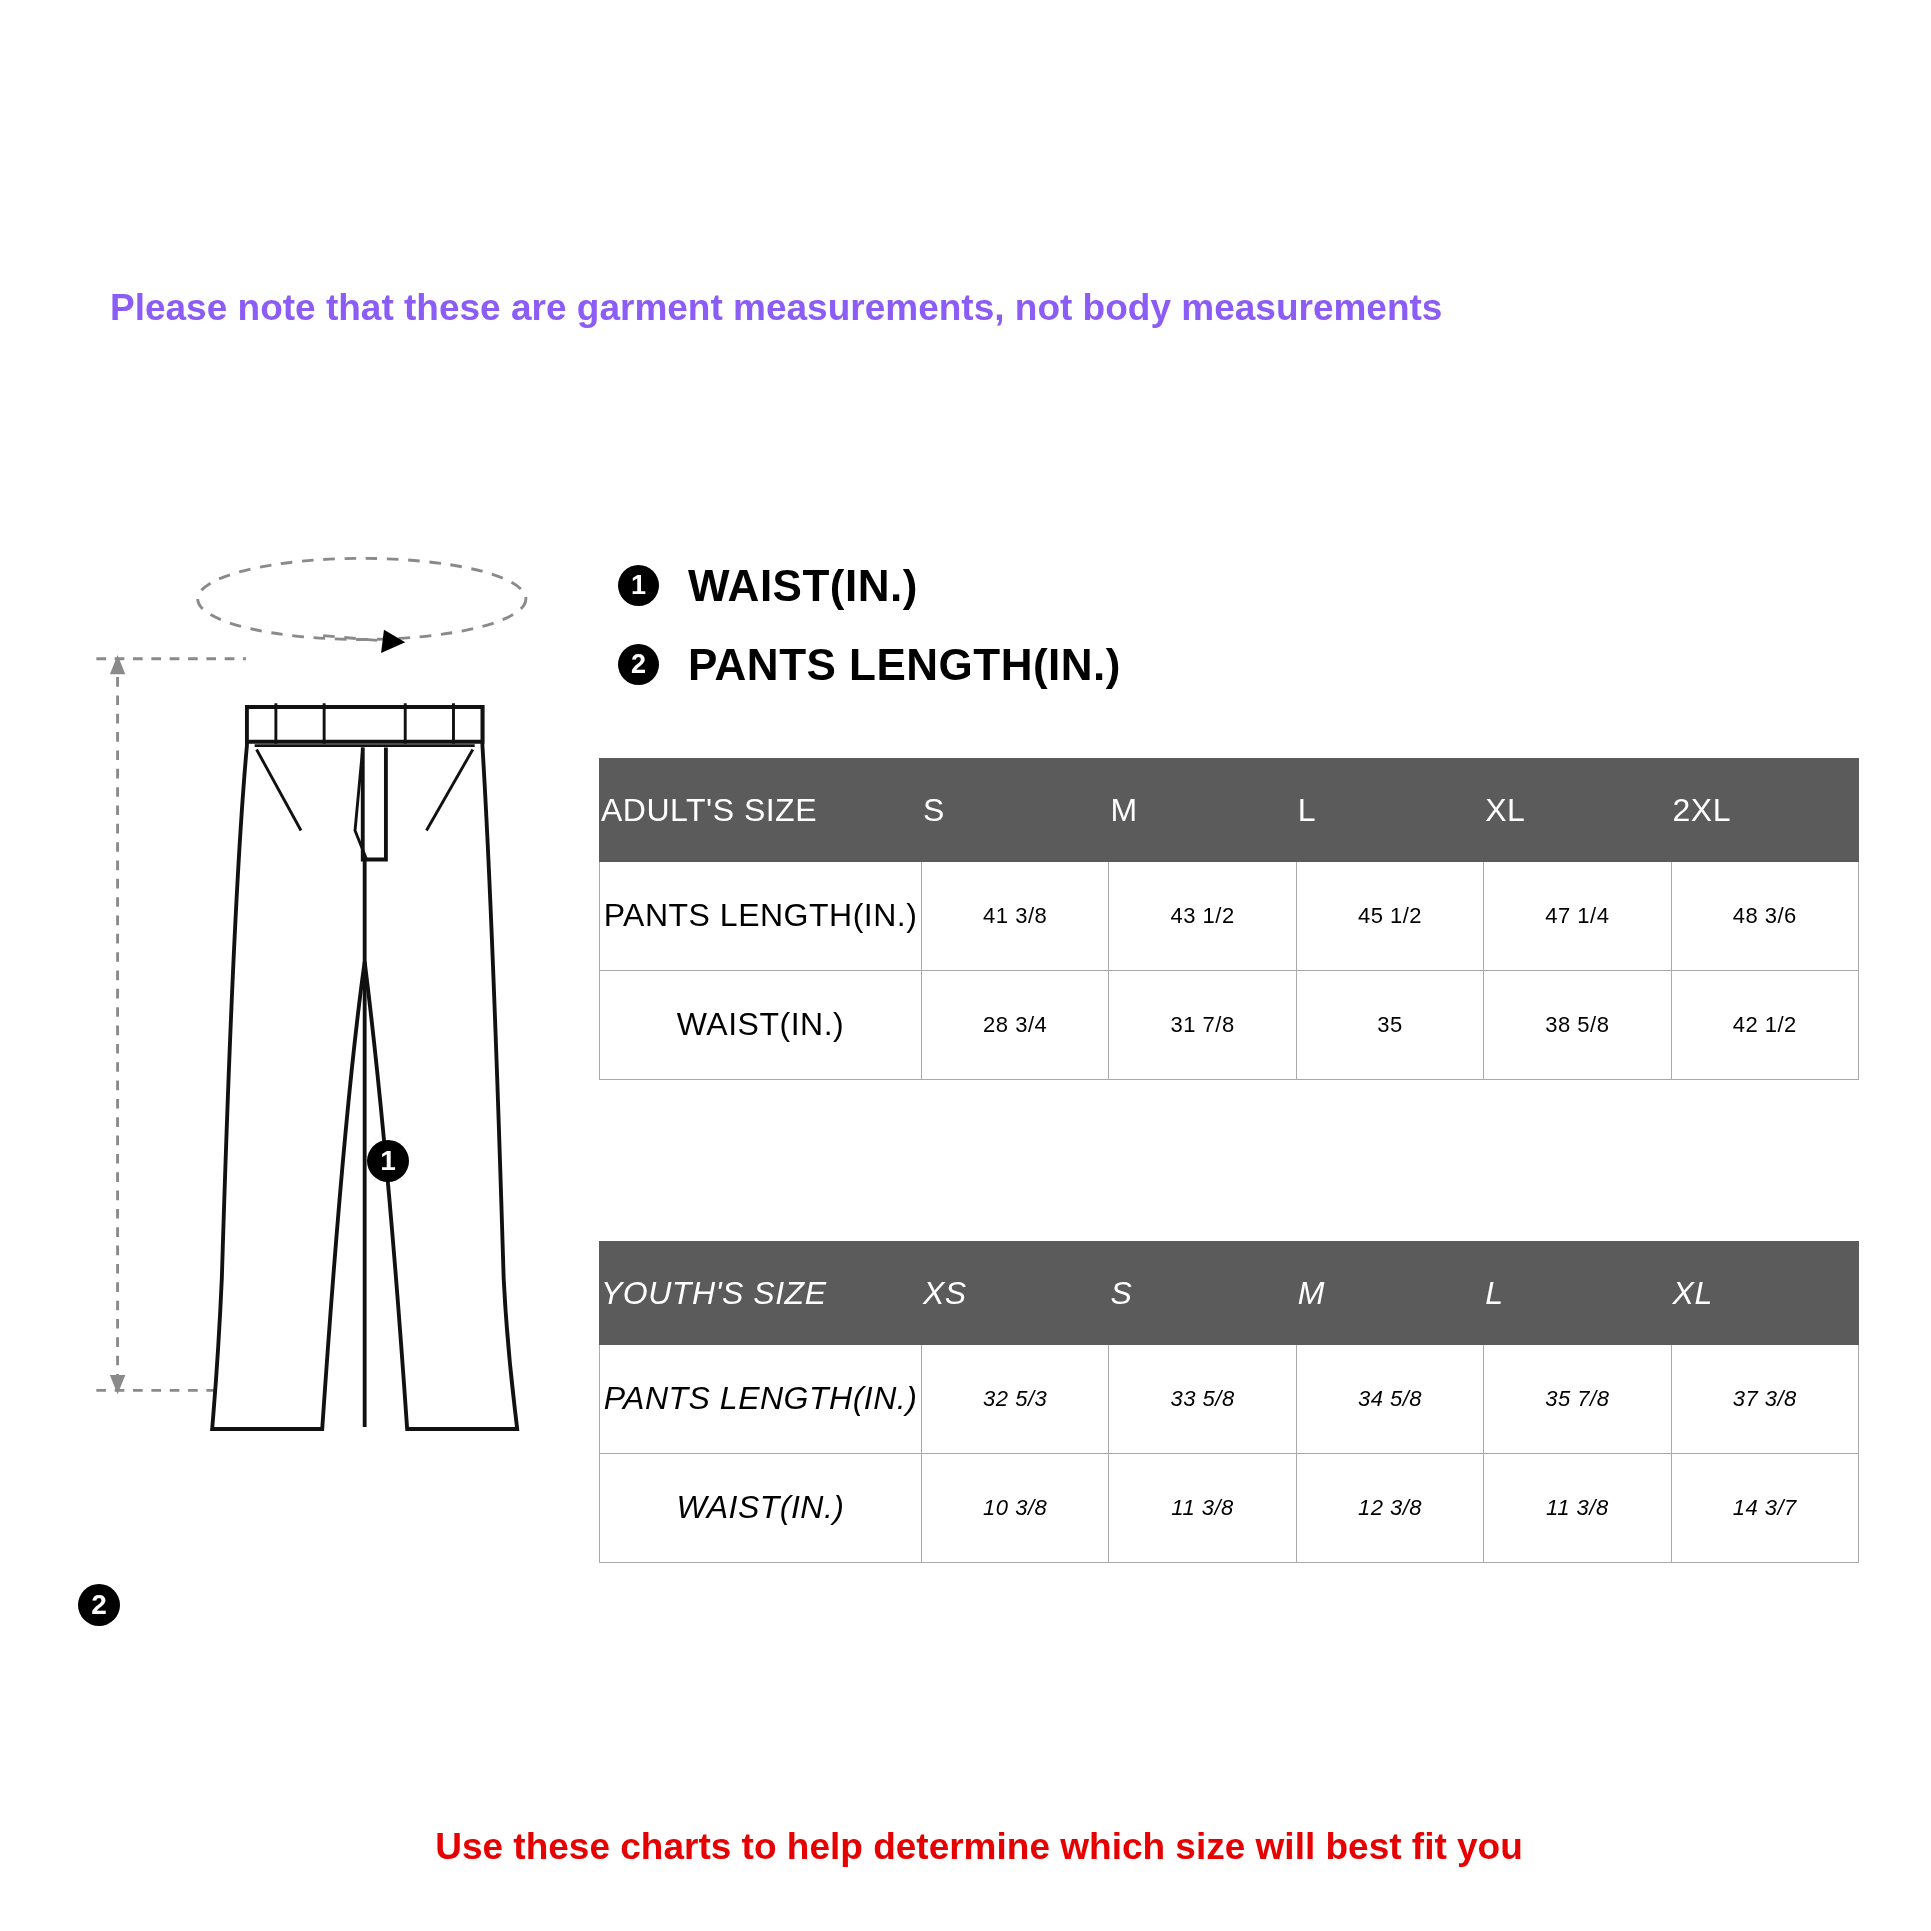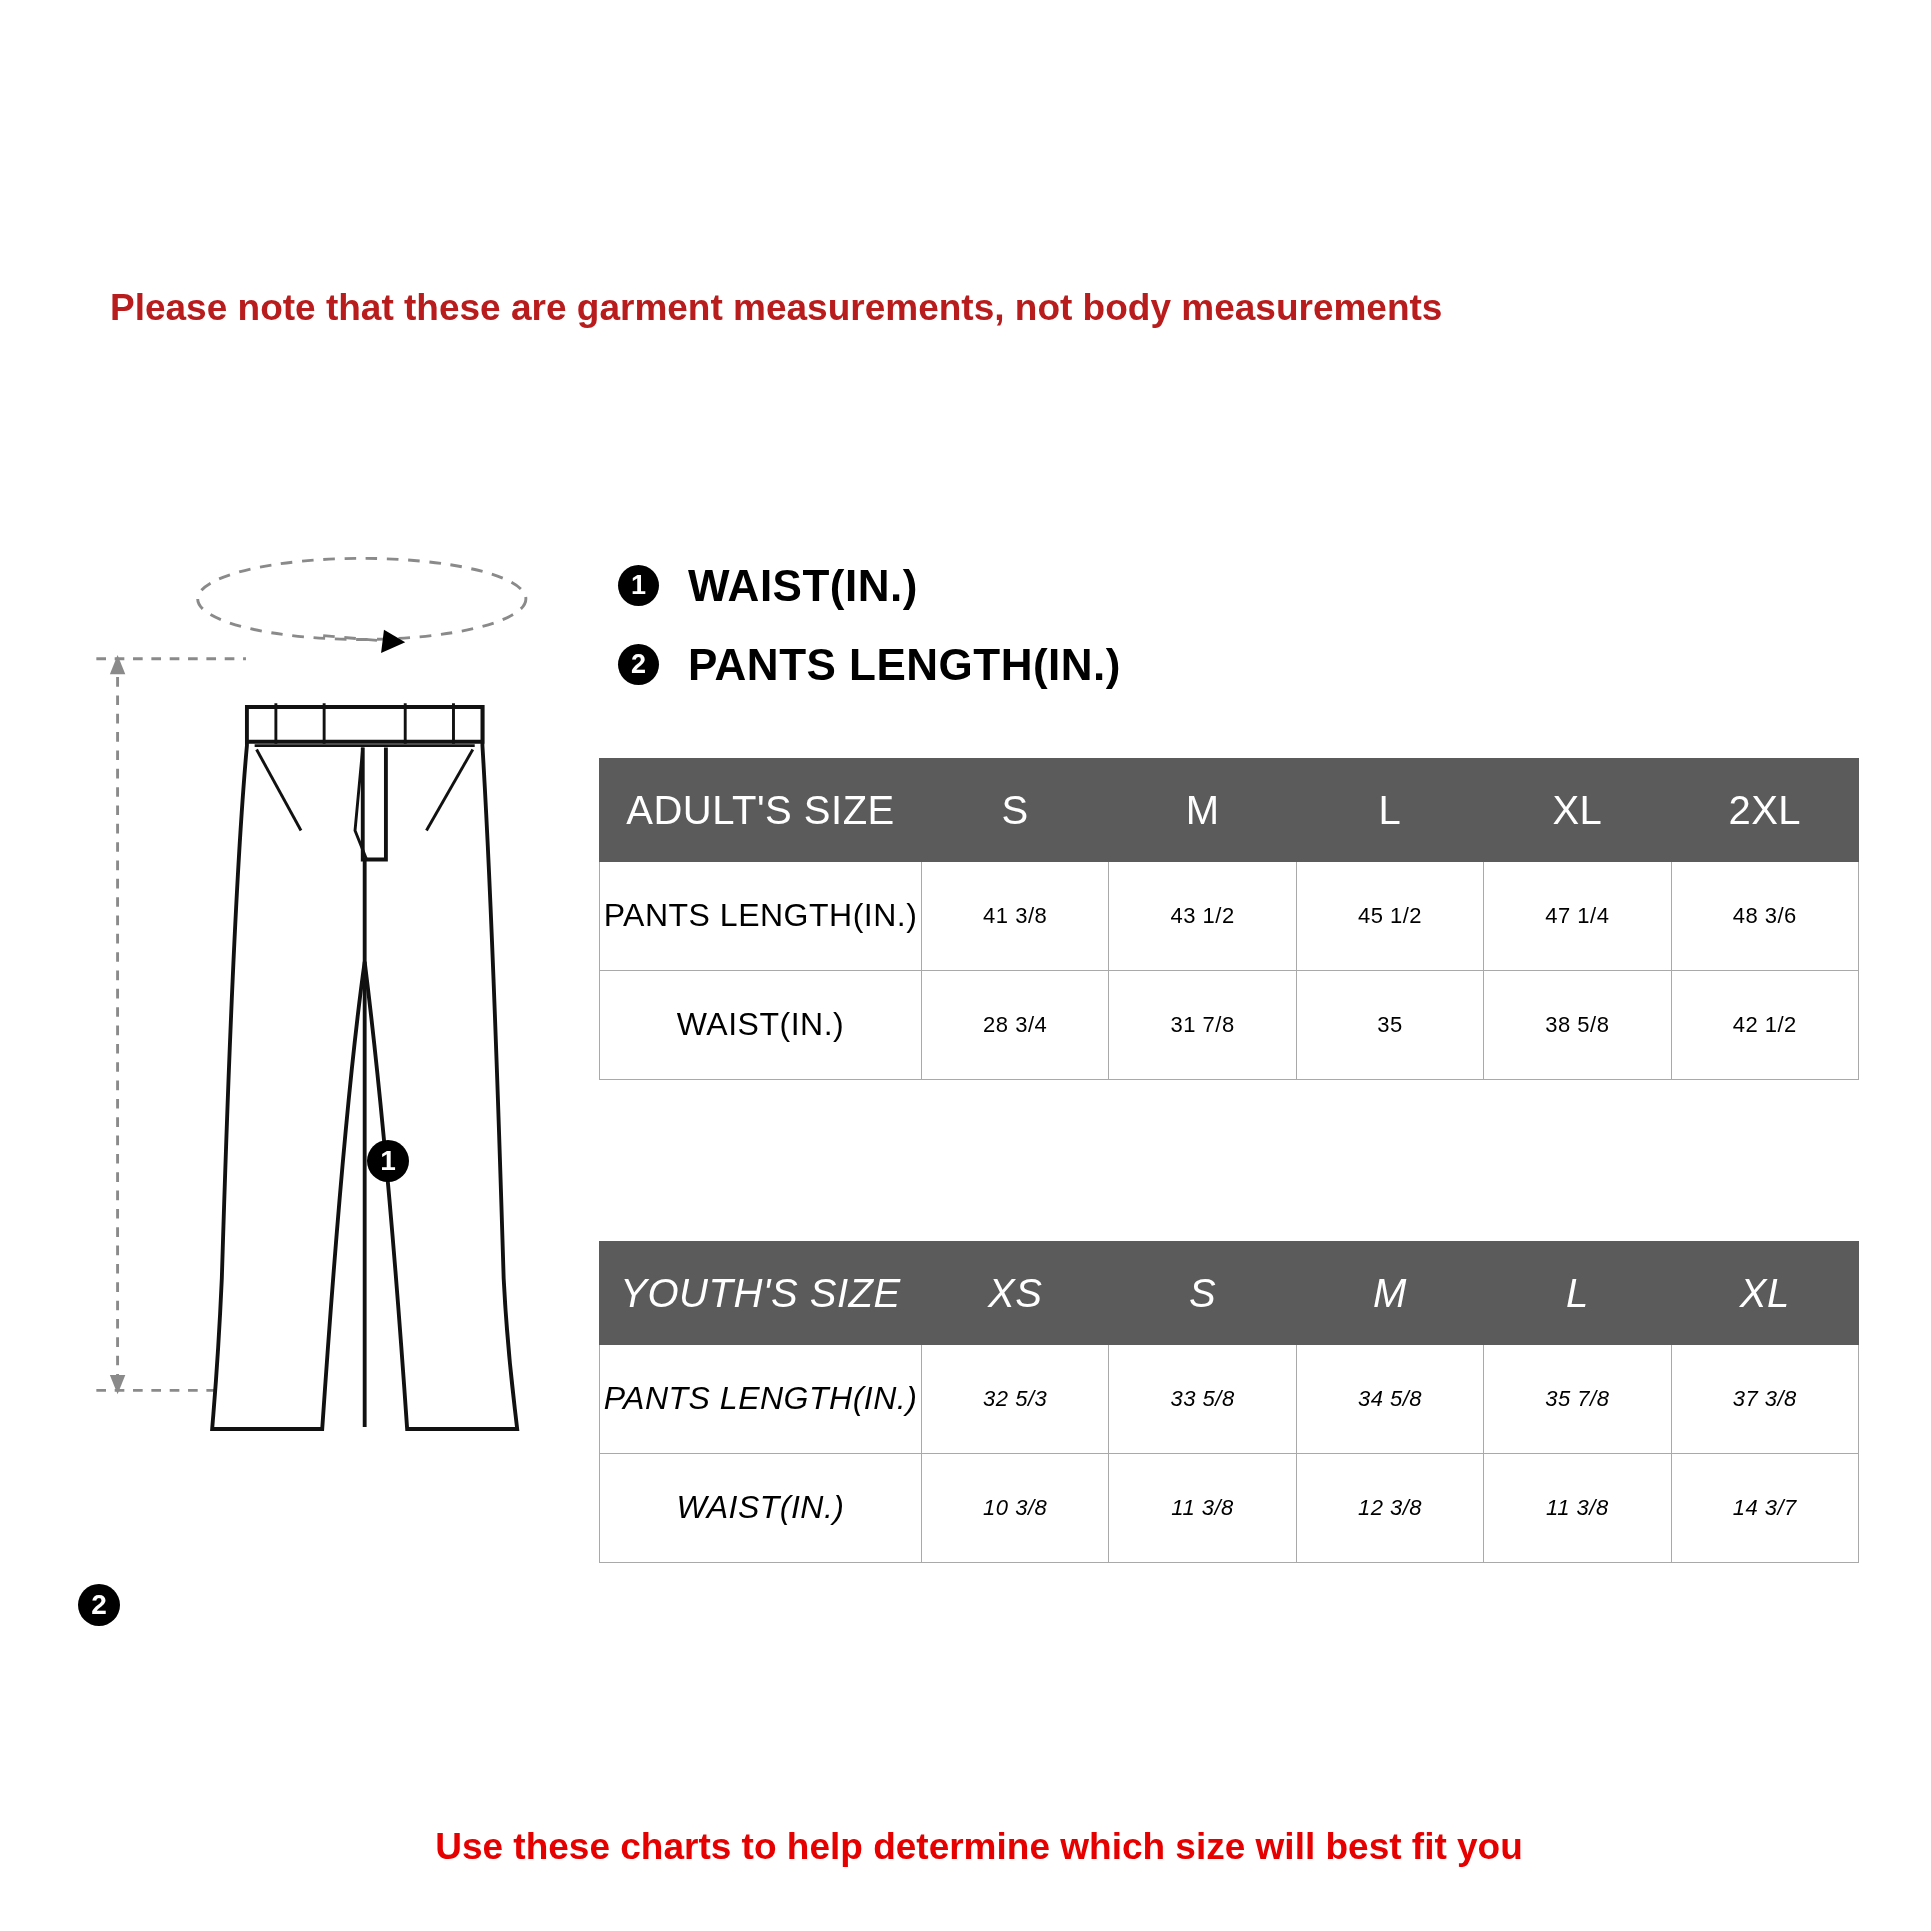--- a/index.html
+++ b/index.html
@@ -35,21 +35,21 @@
   }
 
   
   .note-top {
     position: absolute;
     left: 110px;
     top: 285px;
     width: 1545px;
     font-size: 37px;
     font-weight: bold;
-    color: #b91c1c;
+    color: #8b5cf6;
     line-height: 1.25;
   }
 
   .note-bottom {
     position: absolute;
     left: 110px;
     top: 1825px;
     width: 1738px;
     font-size: 37px;
     font-weight: bold;
@@ -120,27 +120,27 @@
     border-collapse: collapse;
     position: absolute;
     table-layout: fixed;
   }
   table.adult { left: 599px; top: 758px; width: 1260px; }
   table.youth { left: 599px; top: 1241px; width: 1260px; font-style: italic; }
 
   thead th {
     background: #5b5b5b;
     color: #ffffff;
-    font-size: 40px;
+    font-size: 32px;
     font-weight: normal;
     letter-spacing: 0.5px;
     border: 1px solid #5b5b5b;
     height: 100px;
     vertical-align: middle;
-    text-align: center;
+    text-align: left;
     line-height: 1.15;
   }
   tbody td {
     border: 1.9px solid #a9a9a9;
     font-size: 22px;
     text-align: center;
     vertical-align: middle;
     height: 106px;
     line-height: 1.18;
     background: #ffffff;

